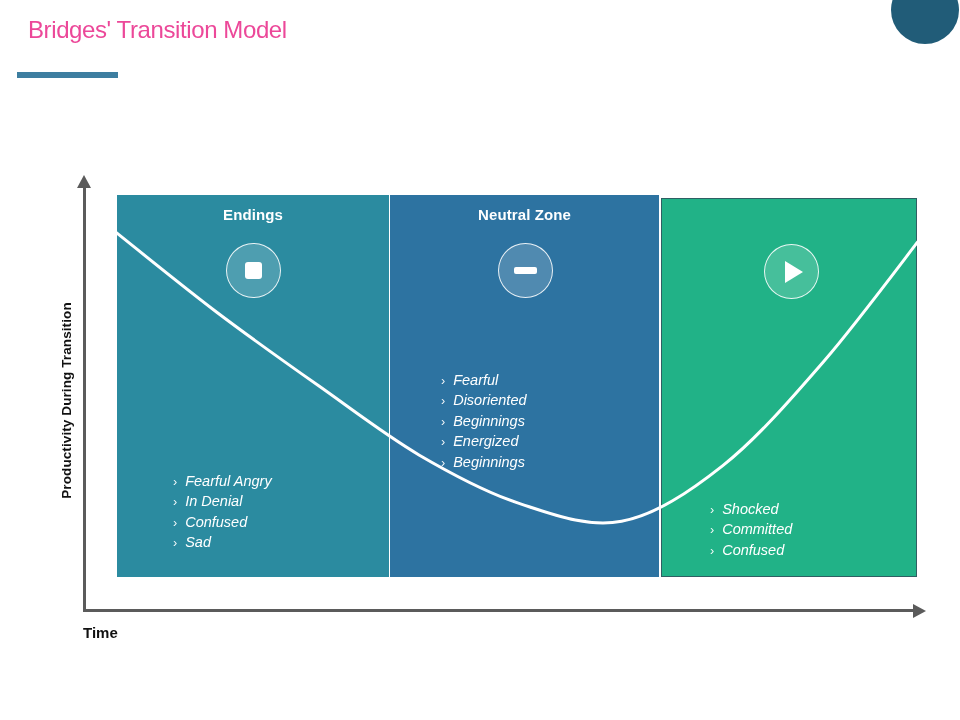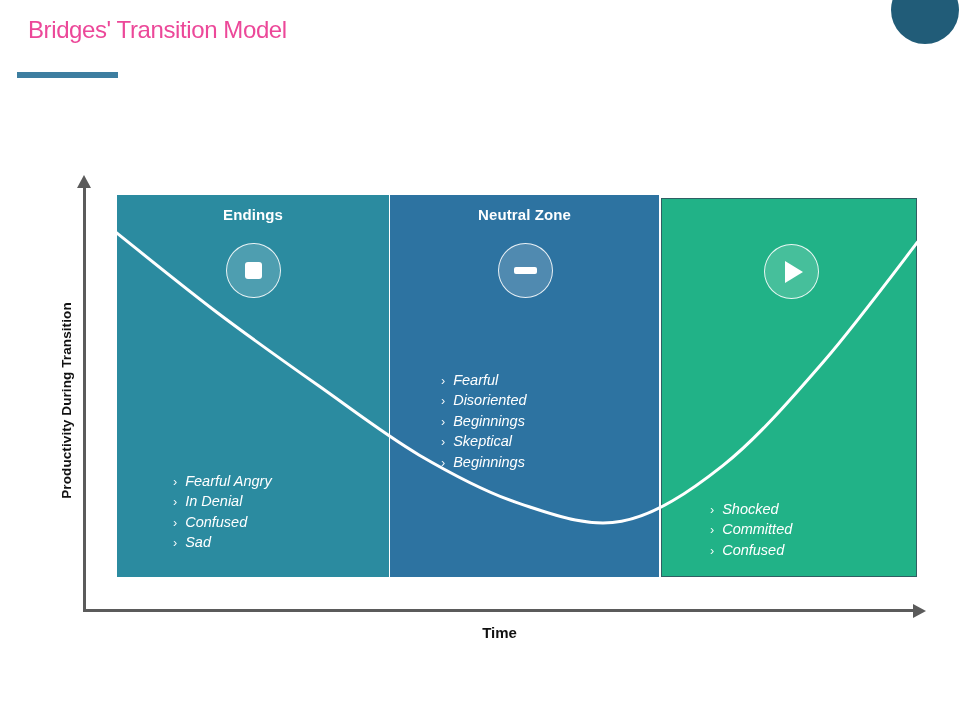--- a/index.html
+++ b/index.html
@@ -103,21 +103,20 @@
     font-size: 13.5px;
     font-weight: bold;
     color: #111111;
     letter-spacing: 0.1px;
   }
   #x-axis-label {
     position: absolute;
     left: 83px;
     top: 624px;
     width: 833px;
-    text-align: center;
     font-size: 15px;
     font-weight: bold;
     color: #111111;
   }
 
   
   #normal-productivity-row {
     position: absolute;
     left: 115px;
     top: 171px;
@@ -313,21 +312,21 @@
       <li class="bullet-item">
           <span class="bullet-chevron">›</span>
           <span>Disoriented</span>
         </li>
       <li class="bullet-item">
           <span class="bullet-chevron">›</span>
           <span>Beginnings</span>
         </li>
       <li class="bullet-item">
           <span class="bullet-chevron">›</span>
-          <span>Skeptical</span>
+          <span>Energized</span>
         </li>
       <li class="bullet-item">
           <span class="bullet-chevron">›</span>
           <span>Beginnings</span>
         </li>
     </ul>
   </div>
 
   <div class="panel" id="panel-new">
     <div class="icon-badge">

